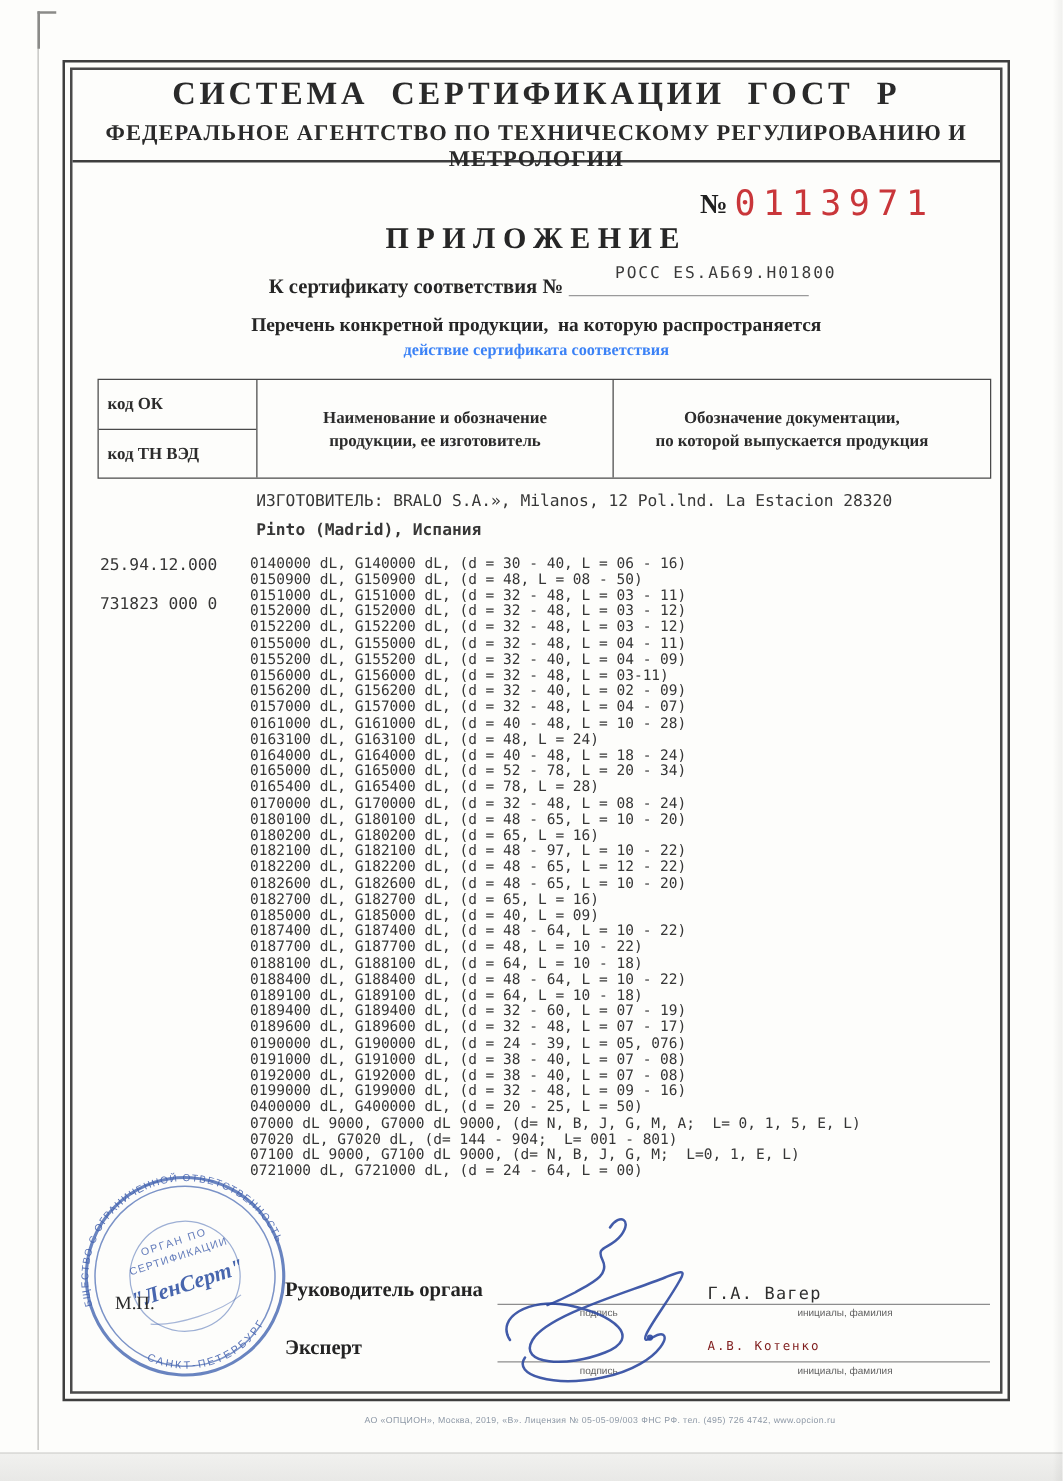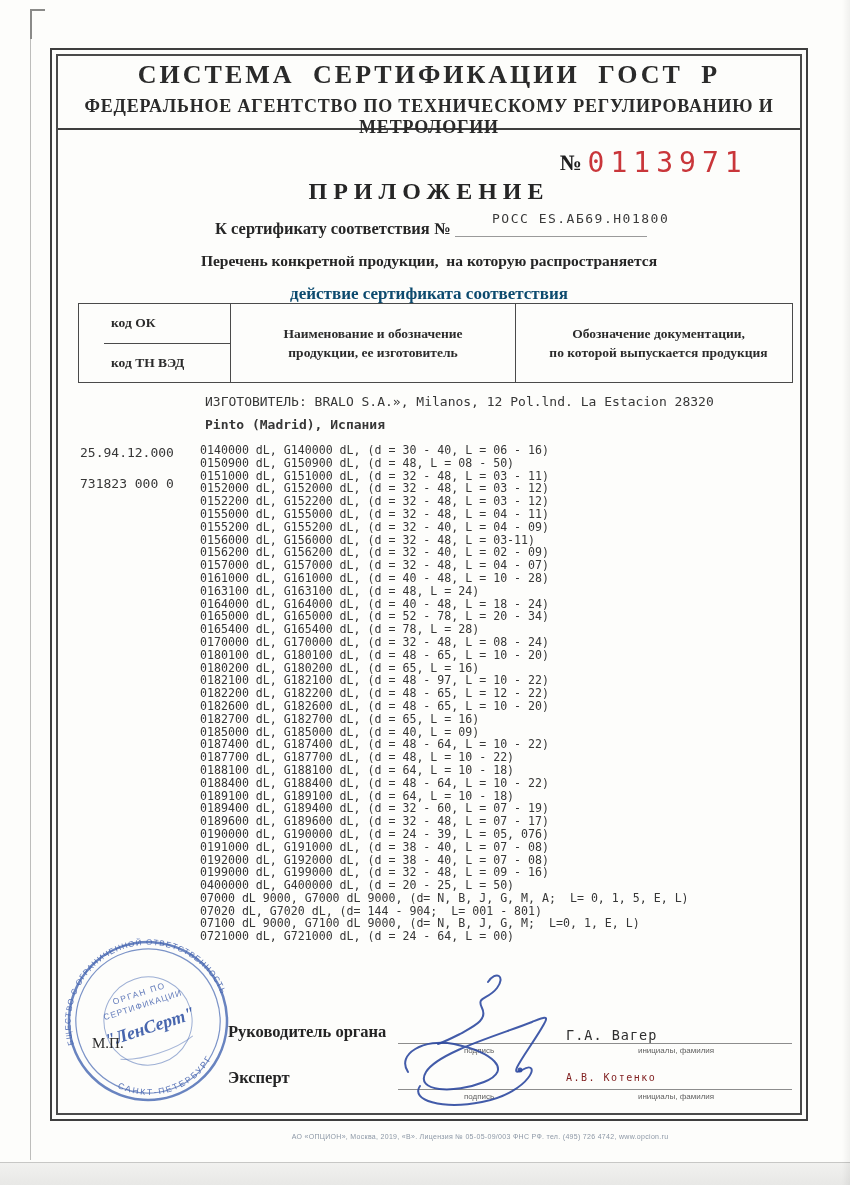--- a/index.html
+++ b/index.html
@@ -21,24 +21,24 @@
   .h2{left:60px;top:96px;width:738px;font-size:18px;font-weight:bold;color:#2a2a2a;letter-spacing:0.8px;}
   
   .docnum{left:560px;top:146px;font-size:22px;color:#1f1f1f;font-weight:bold;}
   .docnum .val{font-family:"DejaVu Sans Mono", monospace;font-size:28px;color:#c9363a;
       letter-spacing:6px;font-weight:normal;vertical-align:-2px;}
   .title{left:60px;top:178px;width:738px;font-size:24px;font-weight:bold;color:#262626;letter-spacing:6px;}
   .certlbl{left:215px;top:219px;font-size:16.5px;font-weight:bold;color:#262626;}
   .certval{left:492px;top:211px;font-size:13px;color:#3a3a3a;letter-spacing:1.5px;}
   .certline{left:455px;top:236px;width:192px;border-bottom:1px solid #9a9a9a;}
   .sub1{left:60px;top:252px;width:738px;font-size:15.5px;font-weight:bold;color:#262626;white-space:pre;}
-  .sub2{left:60px;top:272px;width:738px;font-size:17px;font-weight:bold;color:#0c4a6e;margin-top:12px;}
+  .sub2{left:60px;top:272px;width:738px;font-size:13px;font-weight:bold;color:#3b82f6;}
   
   .spec-table{left:78px;top:303px;width:715px;height:80px;border:1.5px solid #4a4a4a;
-      box-sizing:border-box;display:grid;grid-template-columns:127px 285px 285px;padding-left:25px;}
+      box-sizing:border-box;display:grid;grid-template-columns:127px 285px 285px;}
   .spec-table .c1{border-right:1.5px solid #4a4a4a;display:flex;flex-direction:column;}
   .spec-table .c1 .cell{flex:1;display:flex;align-items:center;padding-left:7px;
       font-size:13.5px;font-weight:bold;color:#2c2c2c;}
   .spec-table .c1 .cell:first-child{border-bottom:1.5px solid #4a4a4a;}
   .spec-table .c2{border-right:1.5px solid #4a4a4a;}
   .spec-table .c2,.spec-table .c3{display:flex;flex-direction:column;justify-content:center;
       text-align:center;font-size:13.5px;font-weight:bold;color:#2c2c2c;line-height:19px;}
   
   .manu1{left:205px;top:394px;font-size:13px;color:#373737;}
   .manu2{left:205px;top:417px;font-size:13px;color:#373737;font-weight:bold;}

